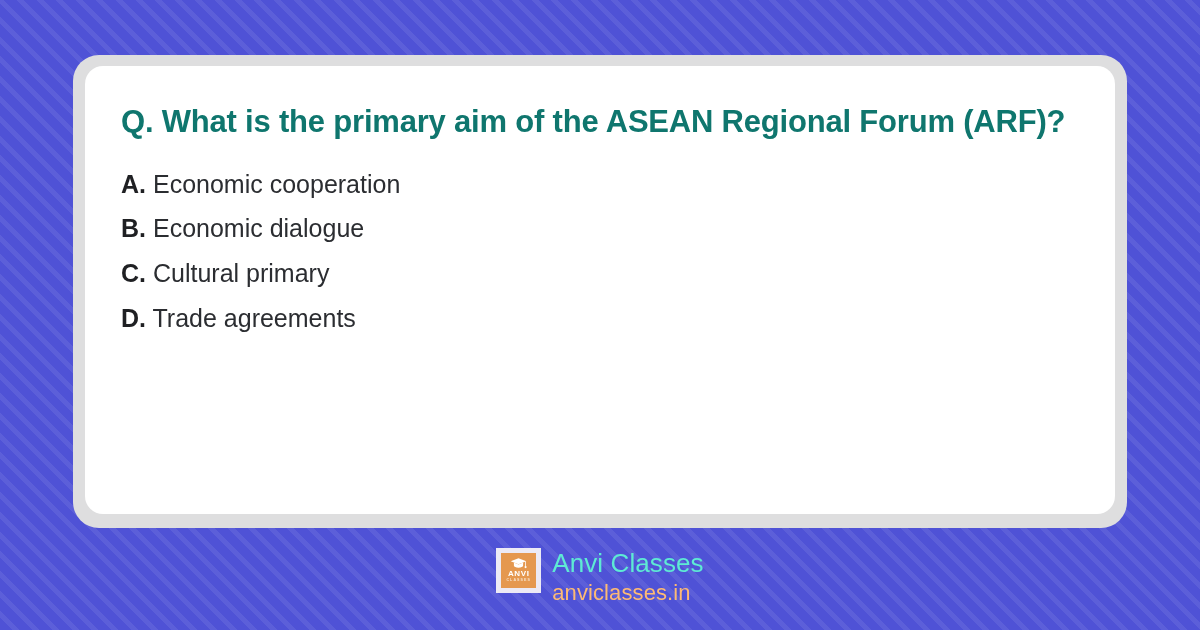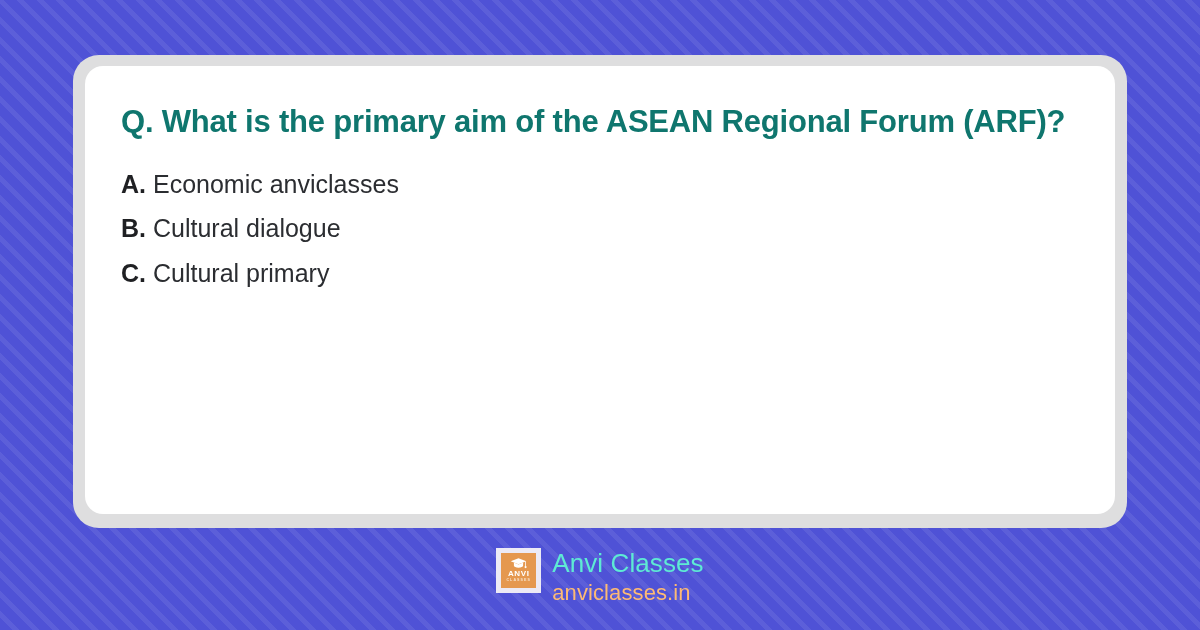--- a/index.html
+++ b/index.html
@@ -128,33 +128,37 @@
 
   <div id="card">
     <div id="card-inner">
 
       <div id="question">Q. What is the primary aim of the ASEAN Regional Forum (ARF)?</div>
 
       <div id="options">
 
         <div class="option">
           <span class="letter">A.</span>
-          <span class="otext">Economic anviclasses</span>
+          <span class="otext">Economic cooperation</span>
         </div>
 
         <div class="option">
           <span class="letter">B.</span>
-          <span class="otext">Cultural dialogue</span>
+          <span class="otext">Economic dialogue</span>
         </div>
 
         <div class="option">
           <span class="letter">C.</span>
           <span class="otext">Cultural primary</span>
         </div>
 
+        <div class="option">
+          <span class="letter">D.</span>
+          <span class="otext">Trade agreements</span>
+        </div>
 
       </div>
     </div>
   </div>
 
   <div id="footer">
 
     <div id="logo-frame">
       <div id="logo">
         <svg id="cap" width="17" height="11" viewBox="0 0 24 15">

